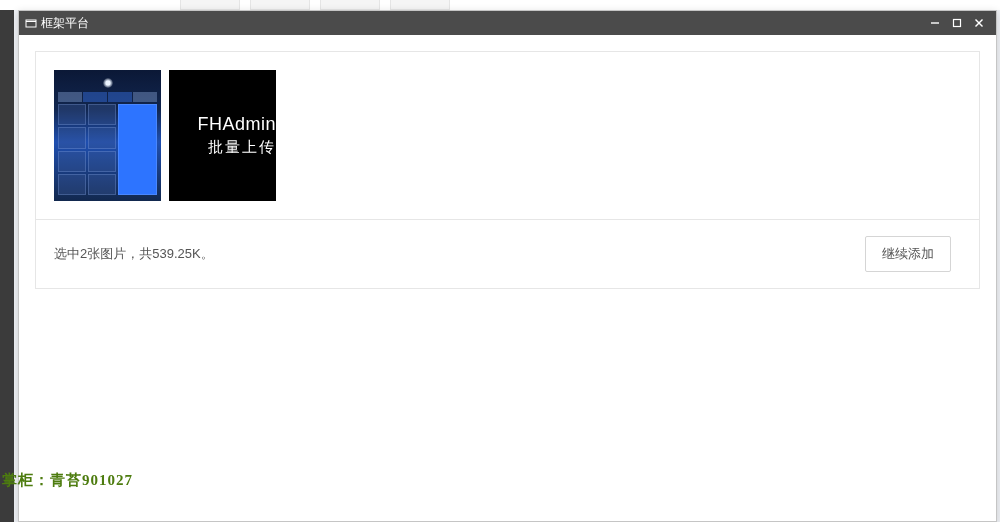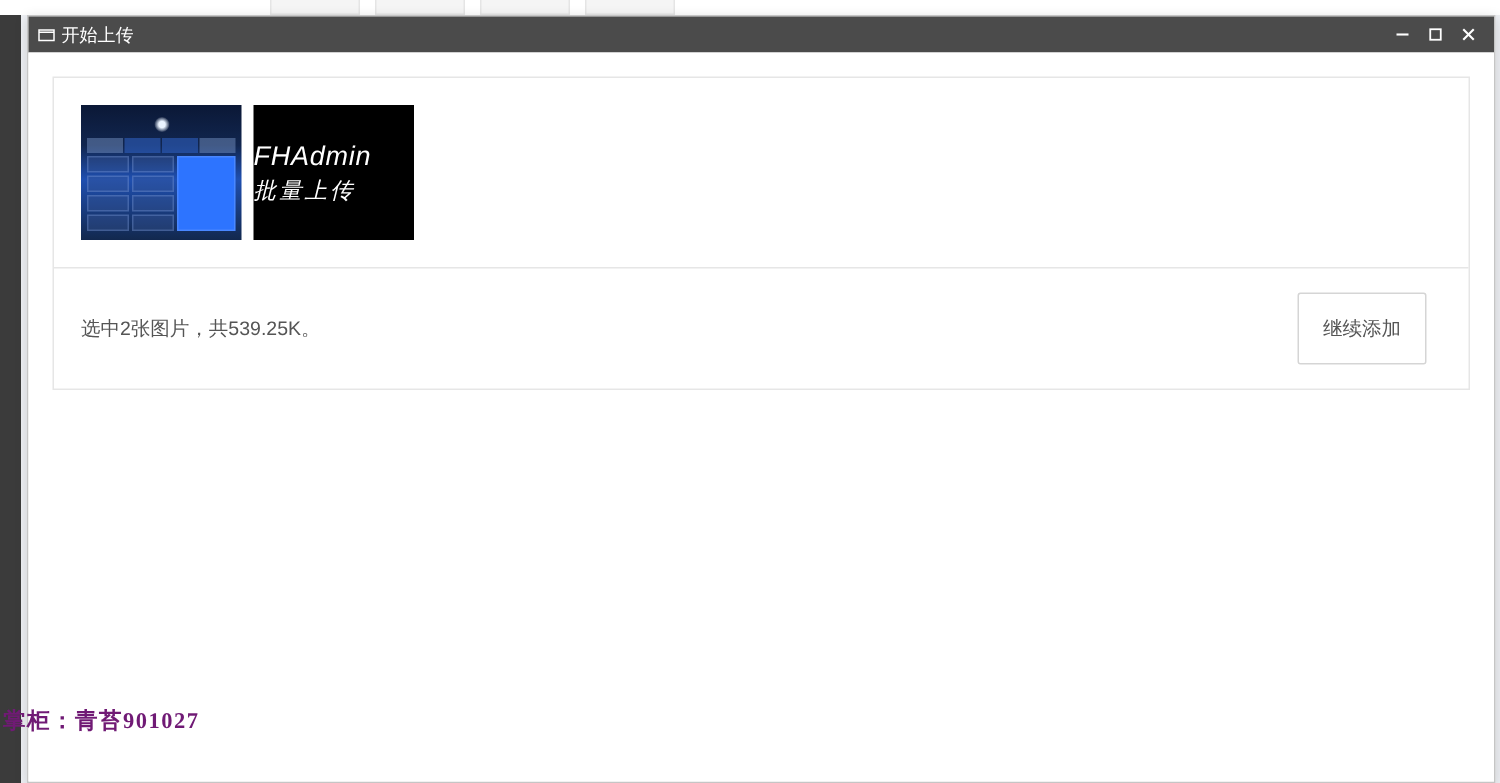--- a/index.html
+++ b/index.html
@@ -76,25 +76,24 @@
       border: 1px solid #e6e6e6;
     }
 
     .thumb-area {
       padding: 18px;
       display: flex;
       gap: 8px;
     }
 
     .thumb {
-      width: 107px; height: 90px;
+      width: 107px; height: 131px;
       background: #000;
-      display: flex; align-items: flex-start; justify-content: center;
+      display: flex; align-items: flex-end; justify-content: center;
       overflow: hidden;
-      font-style: italic;
     }
 
     
     .thumb.blueui {
       background: linear-gradient(180deg,#0b1836 0%, #11264f 30%, #1f4fb0 55%, #12284e 100%);
       position: relative;
     }
     .blueui-inner {
       position: absolute; inset: 6px 4px 6px 4px;
       display: flex; flex-direction: column; gap: 2px;
@@ -148,42 +147,42 @@
     .status-text {
       font-size: 13px;
       color: #555;
     }
     .status-bar .spacer { flex: 1; }
 
     .btn {
       display: inline-flex;
       align-items: center;
       justify-content: center;
-      height: 48px;
+      height: 36px;
       padding: 2px 16px;
       font-size: 13px;
       border-radius: 2px;
       cursor: pointer;
       user-select: none;
     }
     .btn-default {
       background: #fff; color: #555;
       border: 1px solid #d5d5d5;
       margin-right: 10px;
     }
     .btn-primary {
       background: #18b8ec; color: #fff;
       border: 1px solid #18b8ec;
     }
 
     
     .watermark {
       position: absolute;
       left: 2px; bottom: 32px;
-      color: #701a75;
+      color: #4d7c0f;
       font-size: 15px;
       font-weight: 700;
       font-family: "SimSun","NSimSun",serif;
       z-index: 20;
       letter-spacing: 1px;
     }
   </style>
 </head>
 <body>
 
@@ -196,21 +195,21 @@
 </div>
 
 <div class="modal">
   <div class="titlebar">
     <span class="title-icon">
       <svg width="12" height="12" viewBox="0 0 12 12">
           <rect x="1" y="3" width="10" height="7" fill="none" stroke="#fff" stroke-width="1"></rect>
           <line x1="1" y1="4.5" x2="11" y2="4.5" stroke="#fff" stroke-width="1"></line>
         </svg>
     </span>
-    <span class="title-text">开始上传</span>
+    <span class="title-text">框架平台</span>
     <span class="spacer"></span>
     <span class="winbtn">
       <svg width="10" height="10" viewBox="0 0 10 10">
           <line x1="1" y1="5" x2="9" y2="5" stroke="#fff" stroke-width="1.4"></line>
         </svg>
     </span>
     <span class="winbtn">
       <svg width="10" height="10" viewBox="0 0 10 10">
           <rect x="1.5" y="1.5" width="7" height="7" fill="none" stroke="#fff" stroke-width="1.2"></rect>
         </svg>

